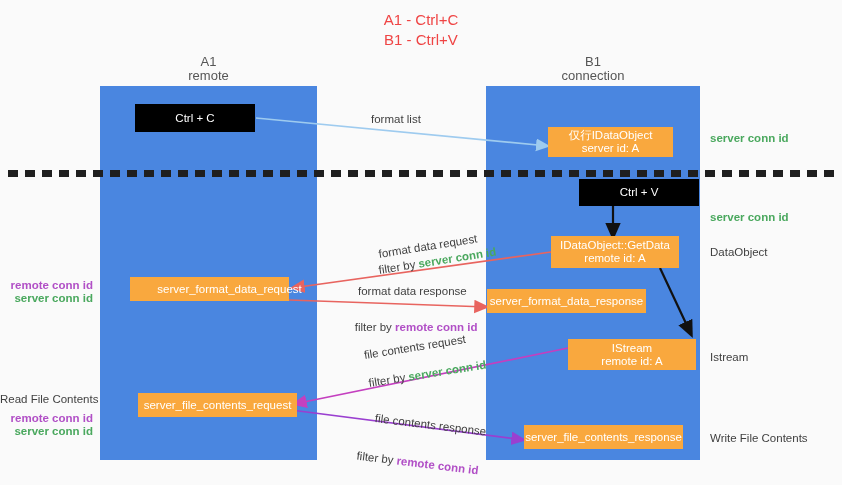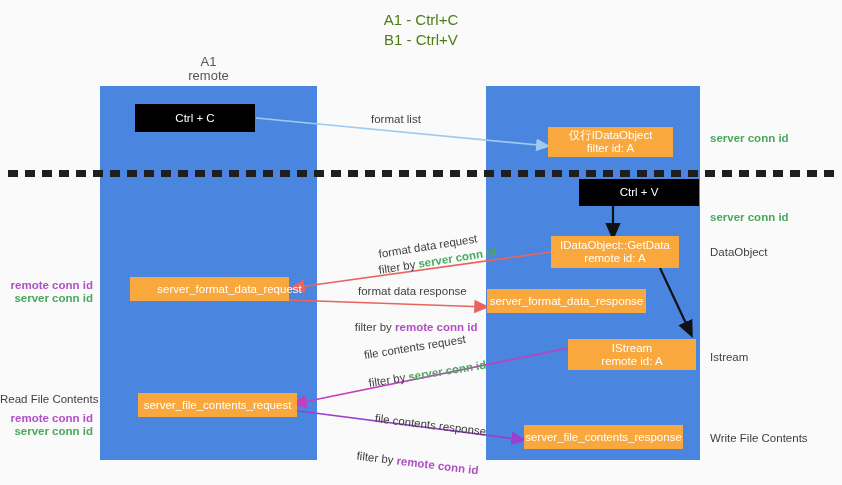--- a/index.html
+++ b/index.html
@@ -7,21 +7,21 @@
     width:842px;height:485px;
     background:#fafafa;
     font-family:"Liberation Sans","DejaVu Sans",sans-serif;
     overflow:hidden;
   }
   #stage{position:relative;width:842px;height:485px;}
 
   
   .title{
     position:absolute;left:0;top:10px;width:842px;
-    text-align:center;color:#4d7c0f;font-size:15px;line-height:20px;
+    text-align:center;color:#ef4444;font-size:15px;line-height:20px;
     white-space:pre;
   }
 
   
   .col{position:absolute;background:#4a86e0;}
   #colA{left:100px;top:86px;width:217px;height:374px;}
   #colB{left:486px;top:86px;width:214px;height:374px;}
 
   .colhead{
     position:absolute;text-align:center;color:#555;
@@ -61,20 +61,22 @@
 
 <div id="stage">
 
   <div class="title">A1 - Ctrl+C
 B1 - Ctrl+V</div>
 
   <div class="col" id="colA"></div>
   <div class="col" id="colB"></div>
   <div class="colhead" id="headA">A1
 remote</div>
+  <div class="colhead" id="headB">B1
+connection</div>
 
   <svg class="wires" viewBox="0 0 842 485">
     <defs>
       <marker id="ah-blue" markerWidth="9" markerHeight="9" refX="7.5" refY="4" orient="auto">
         <path d="M0,0 L9,4 L0,8 z" fill="#9ecbef"></path>
       </marker>
       <marker id="ah-red" markerWidth="9" markerHeight="9" refX="7.5" refY="4" orient="auto">
         <path d="M0,0 L9,4 L0,8 z" fill="#e8645f"></path>
       </marker>
       <marker id="ah-mag" markerWidth="9" markerHeight="9" refX="7.5" refY="4" orient="auto">
@@ -99,21 +101,21 @@
     <line x1="289" y1="300" x2="487" y2="307" stroke="#e8645f" stroke-width="1.7" marker-end="url(#ah-red)"></line>
 
     <line x1="568" y1="348" x2="294" y2="404" stroke="#c43fbf" stroke-width="1.7" marker-end="url(#ah-mag)"></line>
 
     <line x1="291" y1="410" x2="524" y2="440" stroke="#9a3fd0" stroke-width="1.7" marker-end="url(#ah-pur)"></line>
   </svg>
 
   <div class="node green" style="left:135px;top:104px;width:120px;height:28px;">Ctrl + C</div>
 
   <div class="node orange" style="left:548px;top:127px;width:125px;height:30px;">仅行IDataObject
-filter id: A</div>
+server id: A</div>
 
   <div class="node green" style="left:579px;top:179px;width:120px;height:27px;">Ctrl + V</div>
 
   <div class="node orange" style="left:551px;top:236px;width:128px;height:32px;">IDataObject::GetData
 remote id: A</div>
 
   <div class="node orange" style="left:568px;top:339px;width:128px;height:31px;">IStream
 remote id: A</div>
 
   <div class="node orange" style="left:130px;top:277px;width:159px;height:24px;padding-left:40px;">server_format_data_request</div>

